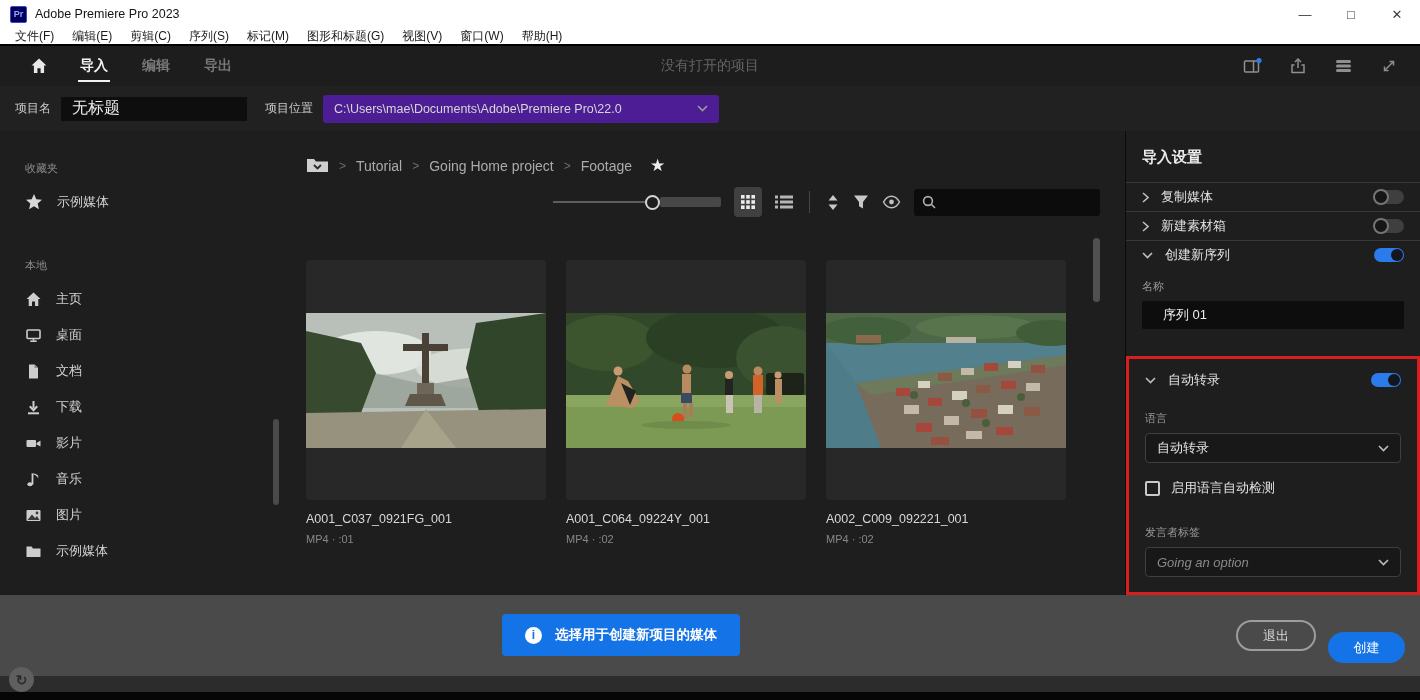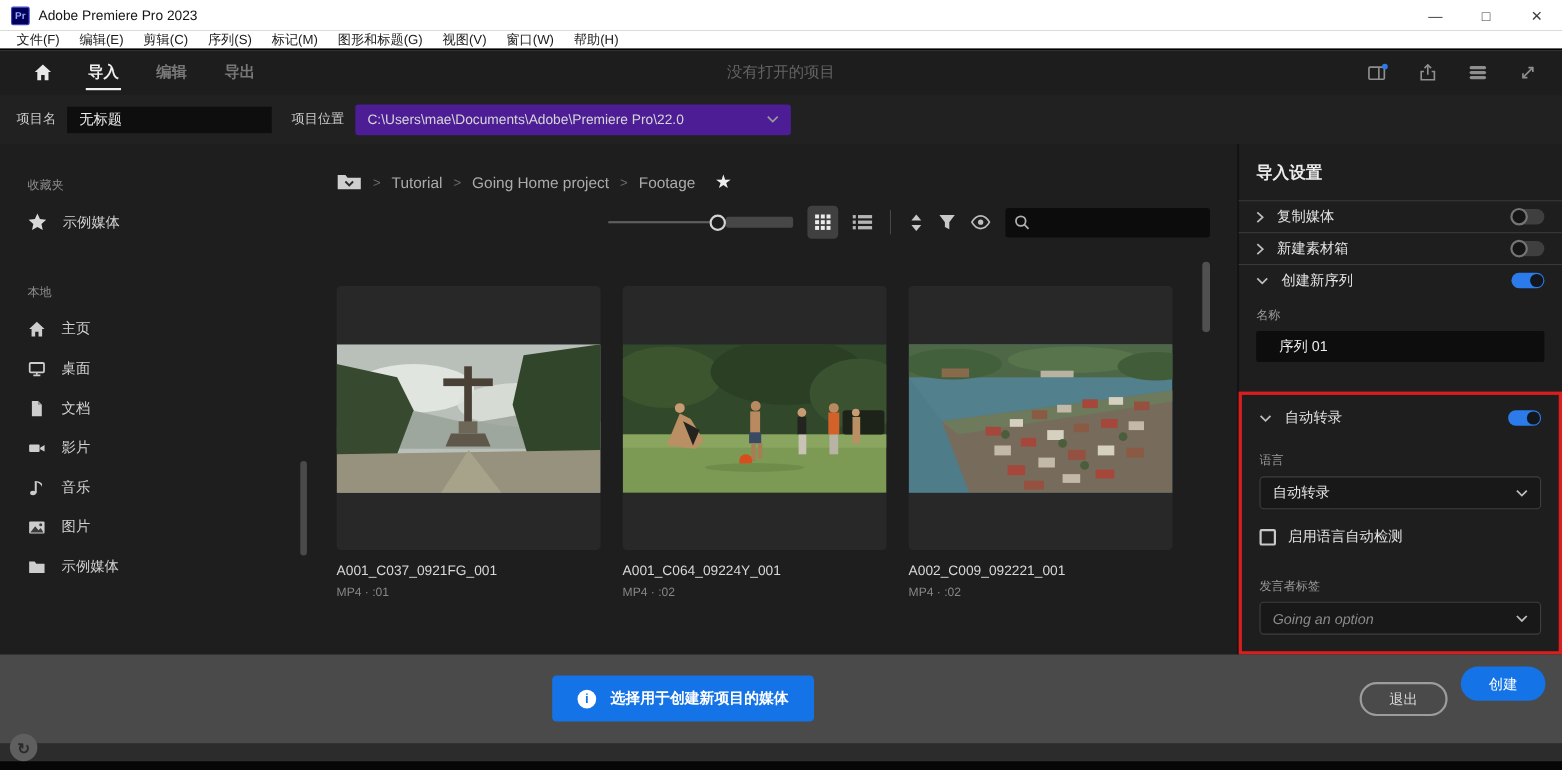--- a/index.html
+++ b/index.html
@@ -32,21 +32,21 @@
   .tab.active::after { content:""; position:absolute; left:-2px; right:-2px; bottom:4px;
     height:2px; background:#f2f2f2; }
   .header-status { position:absolute; left:50%; transform:translateX(-50%);
     color:#636363; font-size:14px; }
   .header-icons { margin-left:auto; display:flex; gap:27px; margin-right:22px; align-items:center; }
 
   
   .project-bar { height:45px; background:#212121; display:flex; align-items:center;
     padding-left:15px; font-size:12px; color:#c9c9c9; flex:0 0 auto; }
   .proj-name-input { width:186px; height:24px; background:#0e0e0e; border:none; color:#ededed;
-    font-size:13px; padding:0 11px; margin-left:10px; font-family:inherit; }
+    font-size:16px; padding:0 11px; margin-left:10px; font-family:inherit; }
   .loc-label { margin-left:18px; }
   .loc-select { width:396px; height:28px; background:#4c1d95; border-radius:3px; display:flex;
     align-items:center; padding:0 11px; color:#d6d6d6; font-size:12.5px; margin-left:10px; }
   .loc-select .chev { margin-left:auto; }
 
   
   .main { flex:1; display:flex; min-height:0; }
 
   
   .sidebar { width:290px; position:relative; padding-top:16px; flex:0 0 auto; }
@@ -118,21 +118,21 @@
   
   .footerbar { height:81px; background:#4a4a4a; position:relative; flex:0 0 auto; }
   .banner { position:absolute; left:502px; top:19px; height:42px; background:#1473e6;
     border-radius:4px; display:flex; align-items:center; gap:13px; padding:0 23px;
     color:#fff; font-size:13.5px; font-weight:bold; }
   .info-icon { width:17px; height:17px; background:#fff; color:#1473e6; border-radius:50%;
     display:flex; align-items:center; justify-content:center; font-size:12px; font-weight:bold; }
   .exit-btn { position:absolute; right:104px; top:25px; width:80px; height:31px;
     border:2px solid #9d9d9d; border-radius:16px; background:transparent; color:#d8d8d8;
     font-size:13px; display:flex; align-items:center; justify-content:center; font-family:inherit; }
-  .create-btn { position:absolute; right:15px; top:11px; width:77px; height:31px; border:none;
+  .create-btn { position:absolute; right:15px; top:37px; width:77px; height:31px; border:none;
     border-radius:16px; background:#1473e6; color:#fff; font-size:13px; display:flex;
     align-items:center; justify-content:center; font-family:inherit; }
 
   
   .bottombar { height:16px; background:#2c2c2c; position:relative; flex:0 0 auto; }
   .sync-circle { position:absolute; left:9px; top:-9px; width:25px; height:25px; border-radius:50%;
     background:#5f5f5f; color:#2b2b2b; display:flex; align-items:center; justify-content:center;
     font-size:14px; font-weight:bold; }
   .blackstrip { height:8px; background:#060606; flex:0 0 auto; }
 </style>
@@ -236,20 +236,28 @@
             <line x1="5.3" y1="14.2" x2="11.7" y2="14.2" stroke="#cdcdcd" stroke-width="1.6"></line>
           </svg>
         <span>桌面</span>
       </div>
       <div class="side-item">
         <svg width="17" height="17" viewBox="0 0 17 17">
             <path d="M4 1.5 H9.5 L13 5 V15.5 H4 Z" fill="#cdcdcd"></path>
             <path d="M9.5 1.5 L13 5 H9.5 Z" fill="#8f8f8f"></path>
           </svg>
         <span>文档</span>
+      </div>
+      <div class="side-item">
+        <svg width="17" height="17" viewBox="0 0 17 17">
+            <line x1="8.5" y1="2" x2="8.5" y2="9.5" stroke="#cdcdcd" stroke-width="2"></line>
+            <path d="M4.8 7.2 L8.5 11.2 L12.2 7.2" fill="none" stroke="#cdcdcd" stroke-width="2"></path>
+            <line x1="3" y1="14.3" x2="14" y2="14.3" stroke="#cdcdcd" stroke-width="2"></line>
+          </svg>
+        <span>下载</span>
       </div>
       <div class="side-item">
         <svg width="17" height="17" viewBox="0 0 17 17">
             <rect x="1.5" y="5" width="9.5" height="7" rx="1" fill="#cdcdcd"></rect>
             <path d="M11.5 8 L15.5 5.5 V11.5 L11.5 9.5 Z" fill="#cdcdcd"></path>
           </svg>
         <span>影片</span>
       </div>
       <div class="side-item">
         <svg width="17" height="17" viewBox="0 0 17 17">

